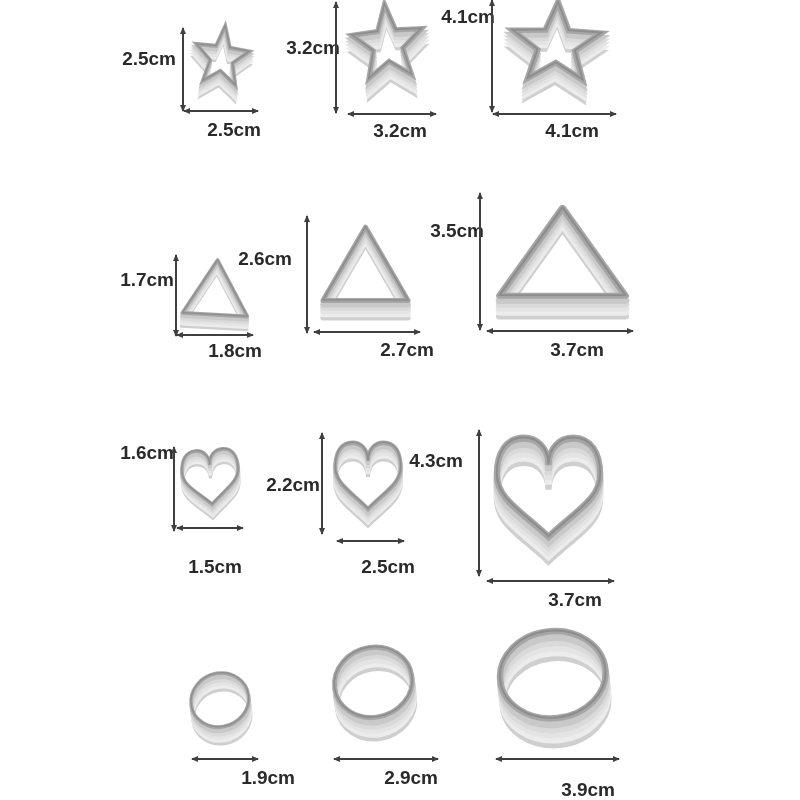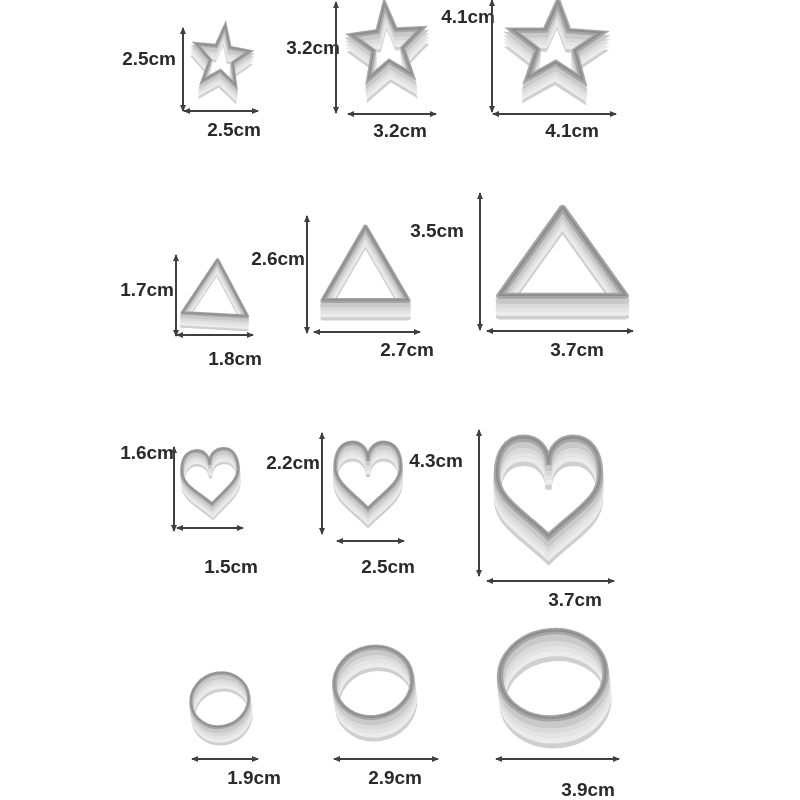--- a/index.html
+++ b/index.html
@@ -104,64 +104,64 @@
           <use href="#cutter-star" transform="rotate(2 50 38)"></use>
         </svg>
       <div class="harrow" style="left:493px;top:113px;width:123px"></div>
       <span class="dim" style="left:541px;top:120px;width:58px">4.1cm</span>
     </div>
   </div>
 
   <div>
 
     <div>
-      <span class="dim" style="left:118px;top:279px;width:56px">1.7cm</span>
+      <span class="dim" style="left:118px;top:269px;width:56px">1.7cm</span>
       <div class="varrow" style="left:175px;top:255px;height:81px"></div>
       <svg class="cutter" style="left:179px;top:257px;width:74px;height:76px" viewBox="0 0 100 100" preserveAspectRatio="none">
           <use href="#cutter-tri" transform="rotate(3 50 45)"></use>
         </svg>
       <div class="harrow" style="left:177px;top:334px;width:76px"></div>
-      <span class="dim" style="left:204px;top:348px;width:58px">1.8cm</span>
-    </div>
-
-    <div>
-      <span class="dim" style="left:249px;top:248px;width:56px">2.6cm</span>
+      <span class="dim" style="left:204px;top:340px;width:58px">1.8cm</span>
+    </div>
+
+    <div>
+      <span class="dim" style="left:236px;top:248px;width:56px">2.6cm</span>
       <div class="varrow" style="left:306px;top:216px;height:117px"></div>
       <svg class="cutter" style="left:317px;top:223px;width:97px;height:102px" viewBox="0 0 100 100" preserveAspectRatio="none">
           <use href="#cutter-tri"></use>
         </svg>
       <div class="harrow" style="left:314px;top:331px;width:106px"></div>
       <span class="dim" style="left:376px;top:339px;width:58px">2.7cm</span>
     </div>
 
     <div>
-      <span class="dim" style="left:408px;top:220px;width:56px">3.5cm</span>
+      <span class="dim" style="left:428px;top:220px;width:56px">3.5cm</span>
       <div class="varrow" style="left:479px;top:193px;height:137px"></div>
       <svg class="cutter" style="left:491px;top:203px;width:143px;height:122px" viewBox="0 0 100 100" preserveAspectRatio="none">
           <use href="#cutter-tri"></use>
         </svg>
       <div class="harrow" style="left:487px;top:330px;width:146px"></div>
       <span class="dim" style="left:546px;top:339px;width:58px">3.7cm</span>
     </div>
   </div>
 
   <div>
 
     <div>
       <span class="dim" style="left:118px;top:442px;width:56px">1.6cm</span>
       <div class="varrow" style="left:173px;top:447px;height:84px"></div>
       <svg class="cutter" style="left:177px;top:446px;width:67px;height:79px" viewBox="0 0 100 100" preserveAspectRatio="none">
           <use href="#cutter-heart" transform="rotate(-4 50 40)"></use>
         </svg>
       <div class="harrow" style="left:177px;top:527px;width:66px"></div>
-      <span class="dim" style="left:200px;top:556px;width:58px">1.5cm</span>
-    </div>
-
-    <div>
-      <span class="dim" style="left:264px;top:452px;width:56px">2.2cm</span>
+      <span class="dim" style="left:184px;top:556px;width:58px">1.5cm</span>
+    </div>
+
+    <div>
+      <span class="dim" style="left:264px;top:474px;width:56px">2.2cm</span>
       <div class="varrow" style="left:321px;top:433px;height:101px"></div>
       <svg class="cutter" style="left:329px;top:438px;width:78px;height:96px" viewBox="0 0 100 100" preserveAspectRatio="none">
           <use href="#cutter-heart"></use>
         </svg>
       <div class="harrow" style="left:337px;top:540px;width:67px"></div>
       <span class="dim" style="left:357px;top:556px;width:58px">2.5cm</span>
     </div>
 
     <div>
       <span class="dim" style="left:407px;top:450px;width:56px">4.3cm</span>
@@ -174,29 +174,29 @@
     </div>
   </div>
 
   <div>
 
     <div>
       <svg class="cutter" style="left:187px;top:670px;width:69px;height:79px" viewBox="0 0 100 100" preserveAspectRatio="none">
           <use href="#cutter-circle" transform="rotate(-8 50 55)"></use>
         </svg>
       <div class="harrow" style="left:192px;top:758px;width:66px"></div>
-      <span class="dim" style="left:223px;top:767px;width:58px">1.9cm</span>
+      <span class="dim" style="left:237px;top:767px;width:58px">1.9cm</span>
     </div>
 
     <div>
       <svg class="cutter" style="left:329px;top:643px;width:93px;height:103px" viewBox="0 0 100 100" preserveAspectRatio="none">
           <use href="#cutter-circle" transform="rotate(-8 50 55)"></use>
         </svg>
       <div class="harrow" style="left:334px;top:758px;width:104px"></div>
-      <span class="dim" style="left:364px;top:767px;width:58px">2.9cm</span>
+      <span class="dim" style="left:380px;top:767px;width:58px">2.9cm</span>
     </div>
 
     <div>
       <svg class="cutter" style="left:492px;top:626px;width:126px;height:128px" viewBox="0 0 100 100" preserveAspectRatio="none">
           <use href="#cutter-circle" transform="rotate(-6 50 55)"></use>
         </svg>
       <div class="harrow" style="left:496px;top:758px;width:123px"></div>
       <span class="dim" style="left:557px;top:779px;width:58px">3.9cm</span>
     </div>
   </div>

